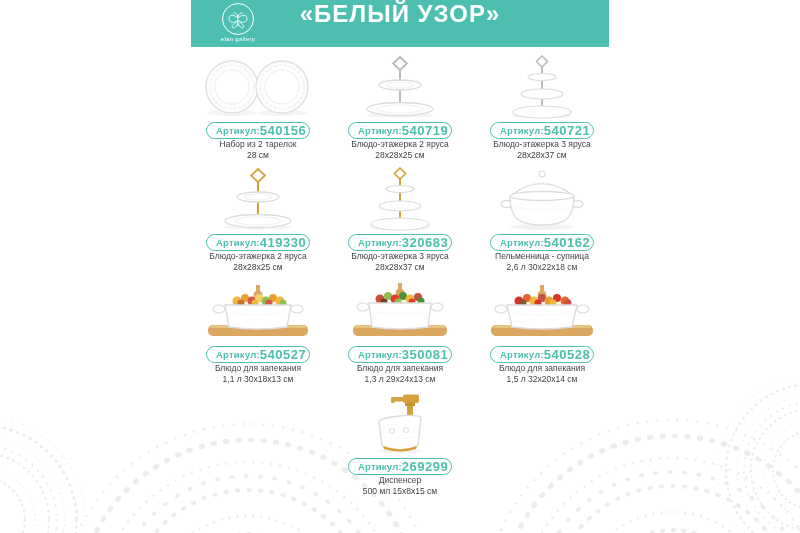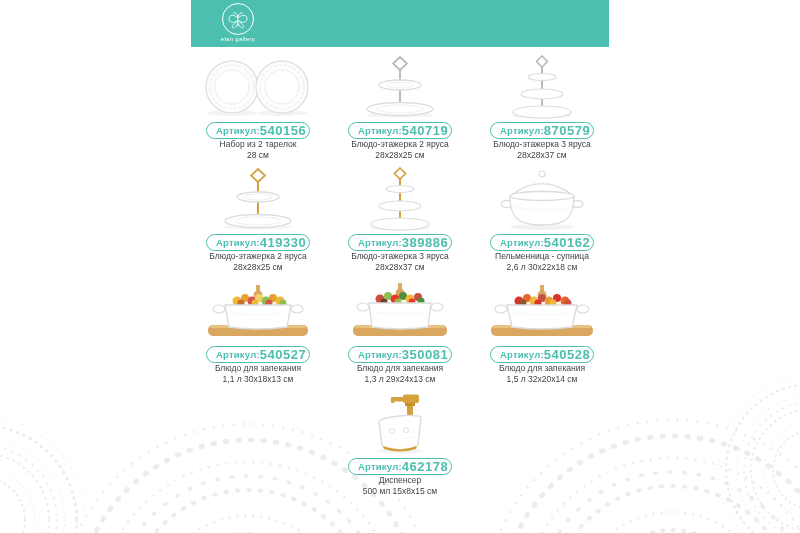--- a/index.html
+++ b/index.html
@@ -203,20 +203,21 @@
       <path d="M48,55 Q65,61.5 82,55 L81,58 Q65,63 49,58 Z" fill="var(--gold,#D4A13C)"></path>
       <circle cx="57" cy="40" r="2.5" fill="none" stroke="#e5e5e5" stroke-width="1.2"></circle>
       <circle cx="71" cy="39" r="2.5" fill="none" stroke="#e5e5e5" stroke-width="1.2"></circle>
       <path d="M50,46 Q65,49 80,46" fill="none" stroke="#f0f0f0" stroke-width="1.2" stroke-dasharray="2 2.5"></path>
     </symbol>
   </defs>
 </svg>
 
 <div class="banner">
   <div class="banner-titles">
+    <div class="collection-name">«БЕЛЫЙ УЗОР»</div>
   </div>
   <div class="logo">
     <div class="logo-circle">
       <svg viewBox="0 0 40 40" fill="none" stroke="#ffffff" stroke-width="1.3" stroke-linecap="round">
         <path d="M20,16 C18,12 16,10 13.5,10.5"></path>
         <path d="M20,16 C22,12 24,10 26.5,10.5"></path>
         <path d="M20,16 C19.3,22 19.3,26 20,31"></path>
         <path d="M19.5,18 C11,11 4.5,15 6.5,21.5 C8,26 14,26.5 19.5,22.5"></path>
         <path d="M20.5,18 C29,11 35.5,15 33.5,21.5 C32,26 26,26.5 20.5,22.5"></path>
         <path d="M19.5,23 C13,28 9,31.5 12,33.5 C14.5,35 18,31 19.8,27"></path>
@@ -255,21 +256,21 @@
     <div class="desc">28х28х25 см</div>
   </div>
     <div class="card">
     <div class="img-wrap">
         <svg class="pimg" viewBox="0 0 130 64">
           <use href="#sym-tier3-silver"></use>
         </svg>
       </div>
     <div class="badge">
       <span class="badge-label">Артикул:</span>
-      <span class="badge-num">870579</span>
+      <span class="badge-num">540721</span>
     </div>
     <div class="desc name">Блюдо-этажерка 3 яруса</div>
     <div class="desc">28х28х37 см</div>
   </div>
     <div class="card">
     <div class="img-wrap">
         <svg class="pimg" viewBox="0 0 130 64">
           <use href="#sym-tier2-gold"></use>
         </svg>
       </div>
@@ -281,21 +282,21 @@
     <div class="desc">28х28х25 см</div>
   </div>
     <div class="card">
     <div class="img-wrap">
         <svg class="pimg" viewBox="0 0 130 64">
           <use href="#sym-tier3-gold"></use>
         </svg>
       </div>
     <div class="badge">
       <span class="badge-label">Артикул:</span>
-      <span class="badge-num">389886</span>
+      <span class="badge-num">320683</span>
     </div>
     <div class="desc name">Блюдо-этажерка 3 яруса</div>
     <div class="desc">28х28х37 см</div>
   </div>
     <div class="card">
     <div class="img-wrap">
         <svg class="pimg" viewBox="0 0 130 64">
           <use href="#sym-tureen"></use>
         </svg>
       </div>
@@ -346,18 +347,18 @@
     <div class="desc">1,5 л 32х20х14 см</div>
   </div>
     <div class="card">
     <div class="img-wrap">
         <svg class="pimg" viewBox="0 0 130 64">
           <use href="#sym-dispenser"></use>
         </svg>
       </div>
     <div class="badge">
       <span class="badge-label">Артикул:</span>
-      <span class="badge-num">462178</span>
+      <span class="badge-num">269299</span>
     </div>
     <div class="desc name">Диспенсер</div>
     <div class="desc">500 мл 15х8х15 см</div>
   </div>
   </div>
 
 </body></html>

